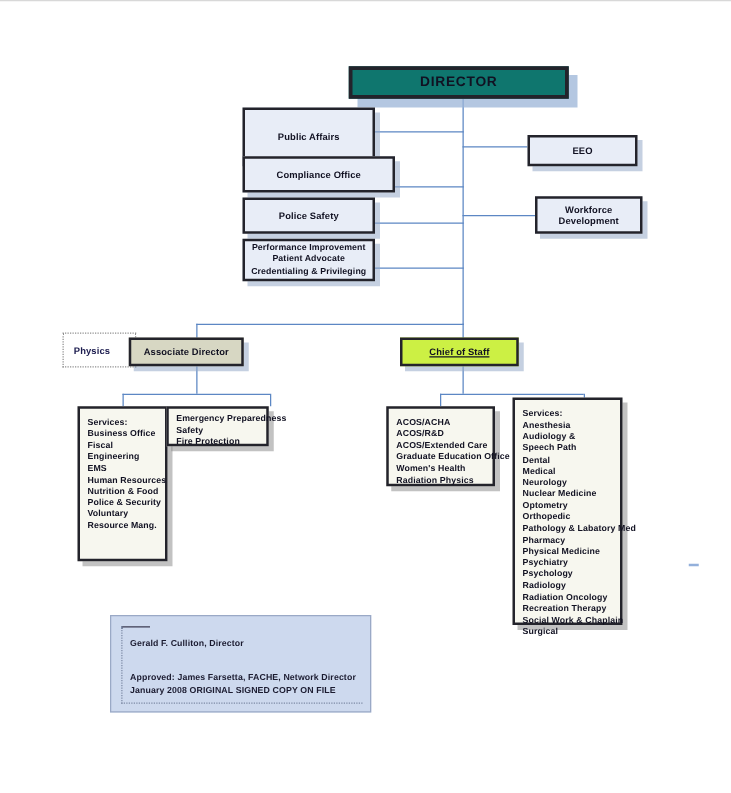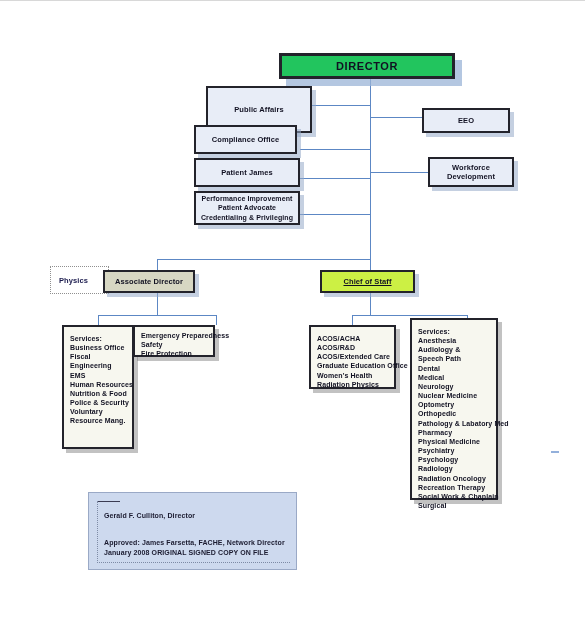--- a/index.html
+++ b/index.html
@@ -45,21 +45,21 @@
     box-shadow: 4px 4px 0 0 rgba(120,120,120,0.45);
   }
   .node .line {
     display: block;
     white-space: nowrap;
     line-height: 1.31;
   }
 
   
   .n-director {
-    background: #22c55e;
+    background: #0f766e;
     border: 3px solid #23232b;
     box-shadow: 7px 7px 0 0 rgba(155,180,215,0.75);
     font-size: 11px;
     letter-spacing: 0.6px;
   }
   .n-blue {
     background: #e8edf7;
     font-size: 7.5px;
   }
   .n-multiline {
@@ -180,34 +180,34 @@
   <div class="conn h" style="left:352px; top:314px; width:115px;"></div>
   <div class="conn v" style="left:352px; top:314px; height:10px;"></div>
   <div class="conn v" style="left:467px; top:314px; height:10px;"></div>
 
   <div class="artifact" style="left:551px; top:450px; width:8px; height:2px;"></div>
 
   <div class="node center n-director" style="left:279px; top:52px; width:176px; height:26px;">
     <span>DIRECTOR</span>
   </div>
 
-  <div class="node center n-blue" style="left:206px; top:85px; width:106px; height:47px;">
+  <div class="node center n-blue" style="left:194px; top:85px; width:106px; height:47px;">
     <span>Public Affairs</span>
   </div>
 
   <div class="node center n-blue" style="left:422px; top:107px; width:88px; height:25px;">
     <span>EEO</span>
   </div>
 
-  <div class="node center n-blue" style="left:194px; top:124px; width:103px; height:29px;">
+  <div class="node center n-blue" style="left:194px; top:124px; width:122px; height:29px;">
     <span>Compliance Office</span>
   </div>
 
   <div class="node center n-blue" style="left:194px; top:157px; width:106px; height:29px;">
-    <span>Patient James</span>
+    <span>Police Safety</span>
   </div>
 
   <div class="node center n-blue" style="left:428px; top:156px; width:86px; height:30px;">
     <span>Workforce Development</span>
   </div>
 
   <div class="node n-blue n-multiline" style="left:194px; top:190px; width:106px; height:34px;">
     <span class="line">Performance Improvement</span>
     <span class="line">Patient Advocate</span>
     <span class="line">Credentialing &amp; Privileging</span>

